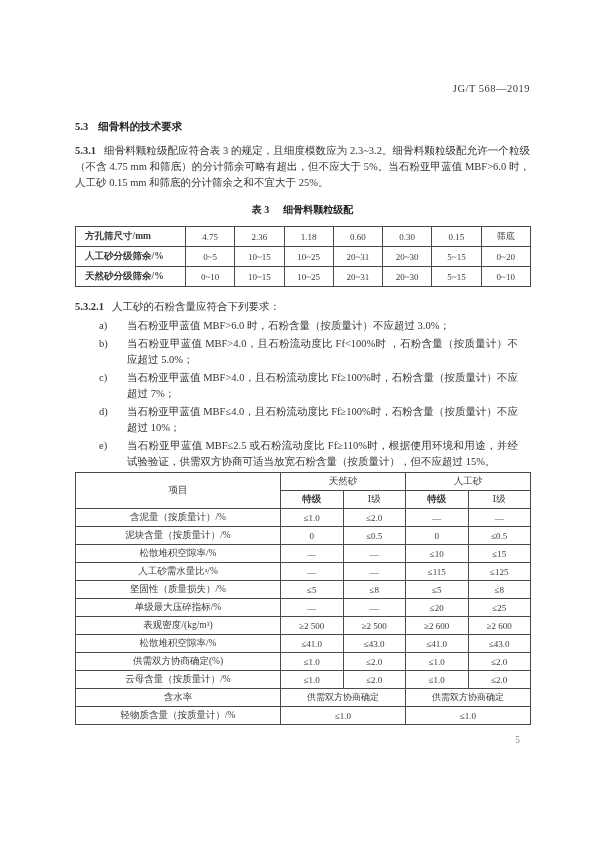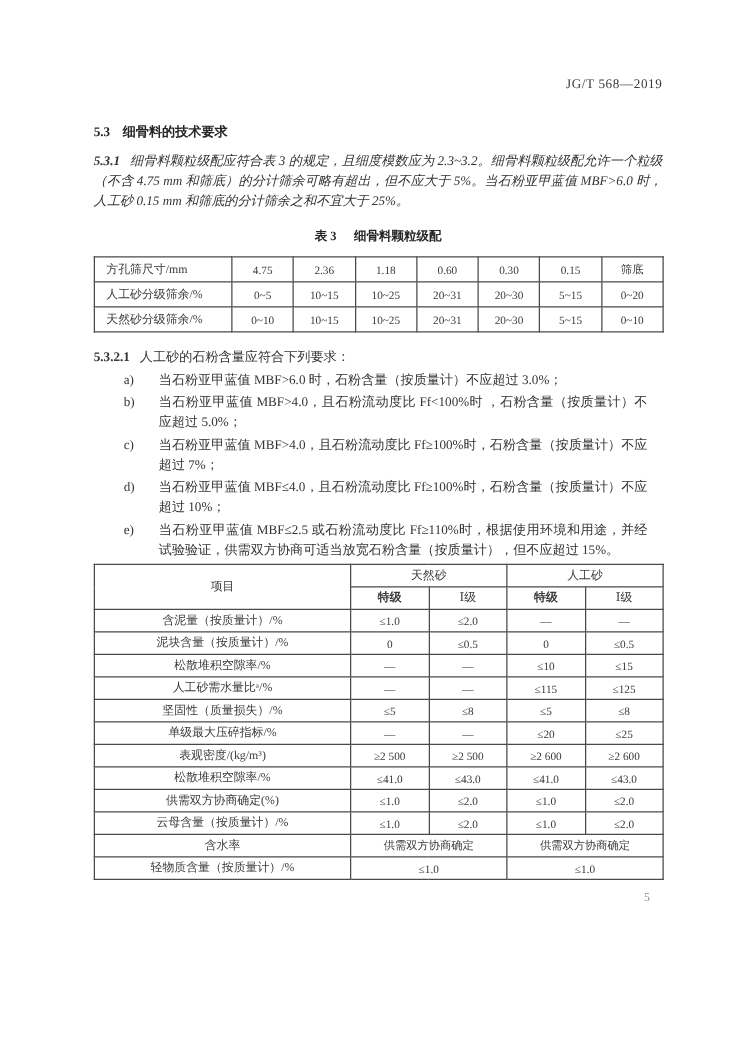--- a/index.html
+++ b/index.html
@@ -1,48 +1,48 @@
 <!DOCTYPE html>
 <html><head>
 <meta charset="utf-8">
 <style>
   * { margin:0; padding:0; box-sizing:border-box; }
   html,body { background:#ffffff; }
   body { font-family:"Liberation Serif","DejaVu Serif",serif; color:#303030; }
   .page{
     position:relative; width:600px; height:849px; background:#ffffff;
-    padding:62px 70px 0 75px; overflow:hidden;
+    padding:83px 70px 0 75px; overflow:hidden;
   }
   .doc-code{
     text-align:right; font-size:10.5px; letter-spacing:.5px; color:#3a3a3a;
     margin-bottom:26px;
   }
   .h-sec{
     font-weight:bold; font-size:10.5px; color:#262626; margin-bottom:9px;
   }
   .h-sec .num{ margin-right:10px; }
   .para{
     font-size:10.5px; line-height:16px; text-align:justify; text-justify:inter-ideograph;
-    color:#333333; margin-bottom:12px;font-style:italic;
+    color:#333333; margin-bottom:12px;
   }
   .para .num{ font-weight:bold; margin-right:8px; }
   .caption{
     text-align:center; font-weight:bold; font-size:10px; color:#262626;
     margin-bottom:9px;
   }
   .caption .cap-title{ margin-left:14px;text-align:right; }
   table.tbl{
     border-collapse:collapse; table-layout:fixed; width:455px;
     font-size:9px; color:#3a3a3a; text-align:center;
     border:1.4px solid #3a3a3a;
   }
   table.tbl td{ border:0.8px solid #4a4a4a; padding:1px 2px; }
   .t3{ margin-bottom:13px; }
   .t3 td{ height:20px; }
-  .t3 .lbl{ text-align:left; padding-left:9px; font-size:9.5px; }
+  .t3 .lbl{ text-align:left; padding-left:9px; font-size:9.5px;font-weight:bold; }
   .t4{ margin-bottom:0; }
   .t4 td{ height:18px; }
   .t4 .hdr{ font-size:9.5px; }
   .t4 .bold{ font-weight:bold;margin-top:44px; }
   .t4 .lbl4{ font-size:9.5px; }
   .h-sub{ font-size:10.5px; color:#333; margin-bottom:4px; }
   .h-sub .num{ font-weight:bold; margin-right:8px; }
   .clauses{ margin-bottom:2px; }
   .clause{
     position:relative; padding-left:52px; padding-right:12px;

